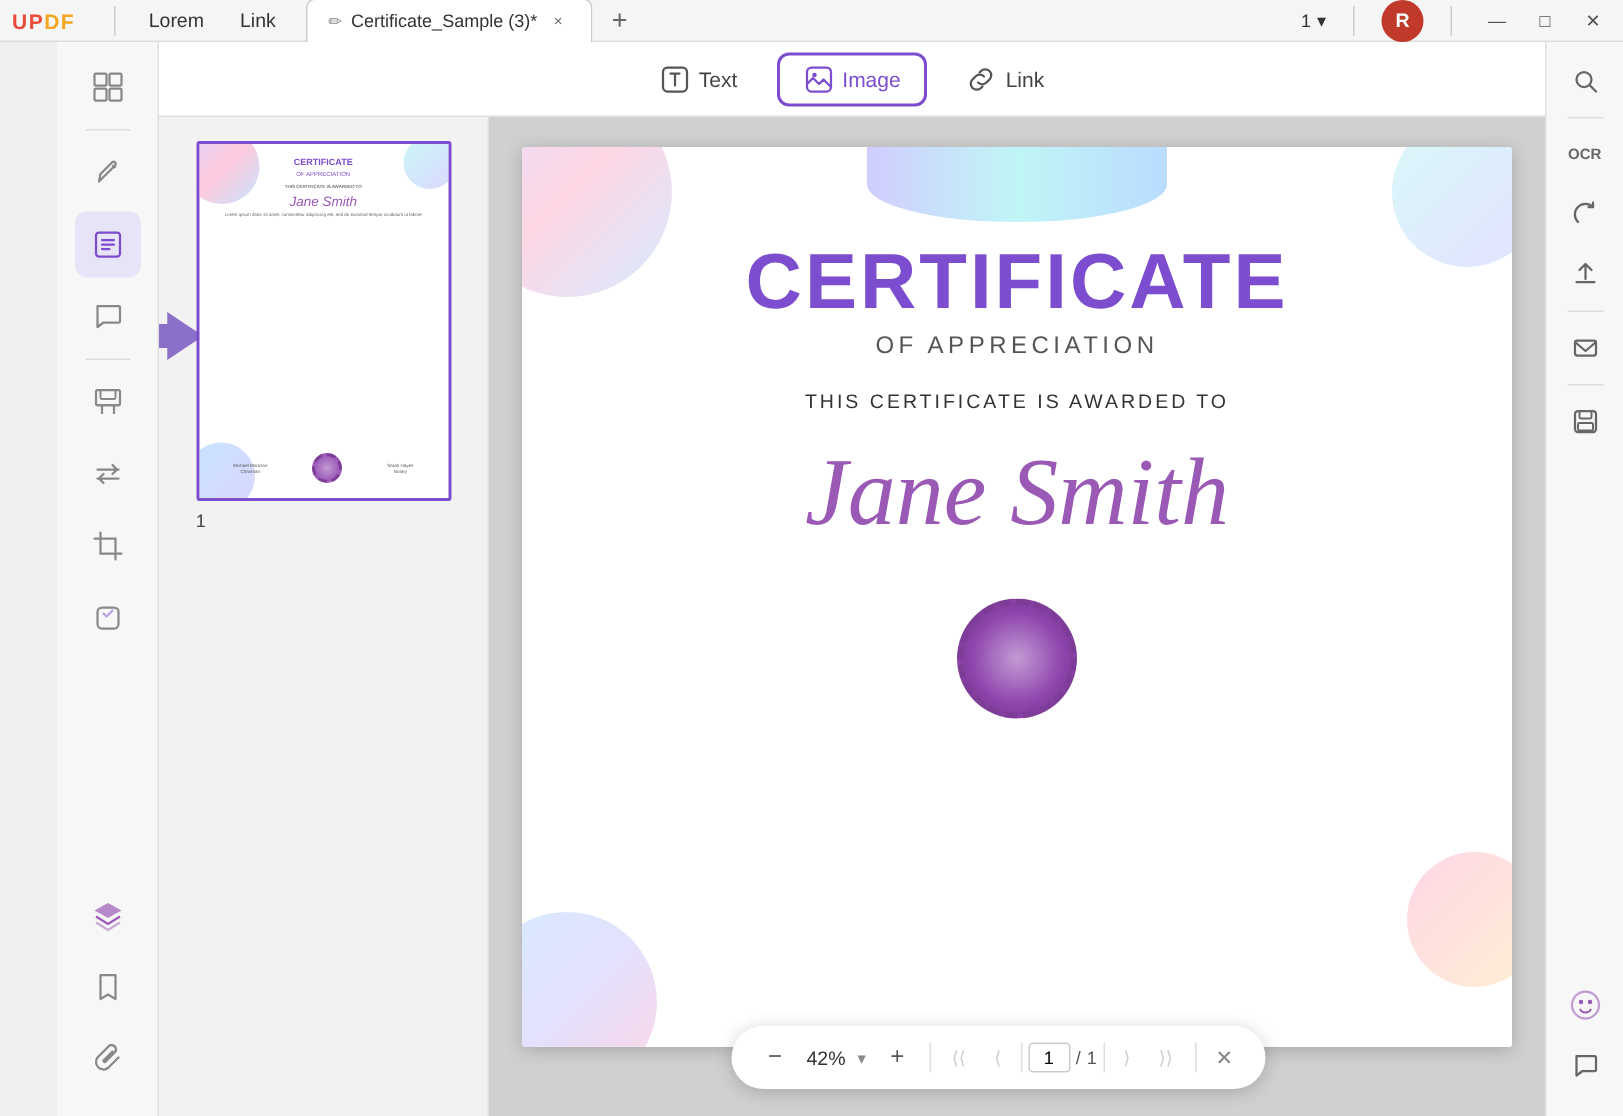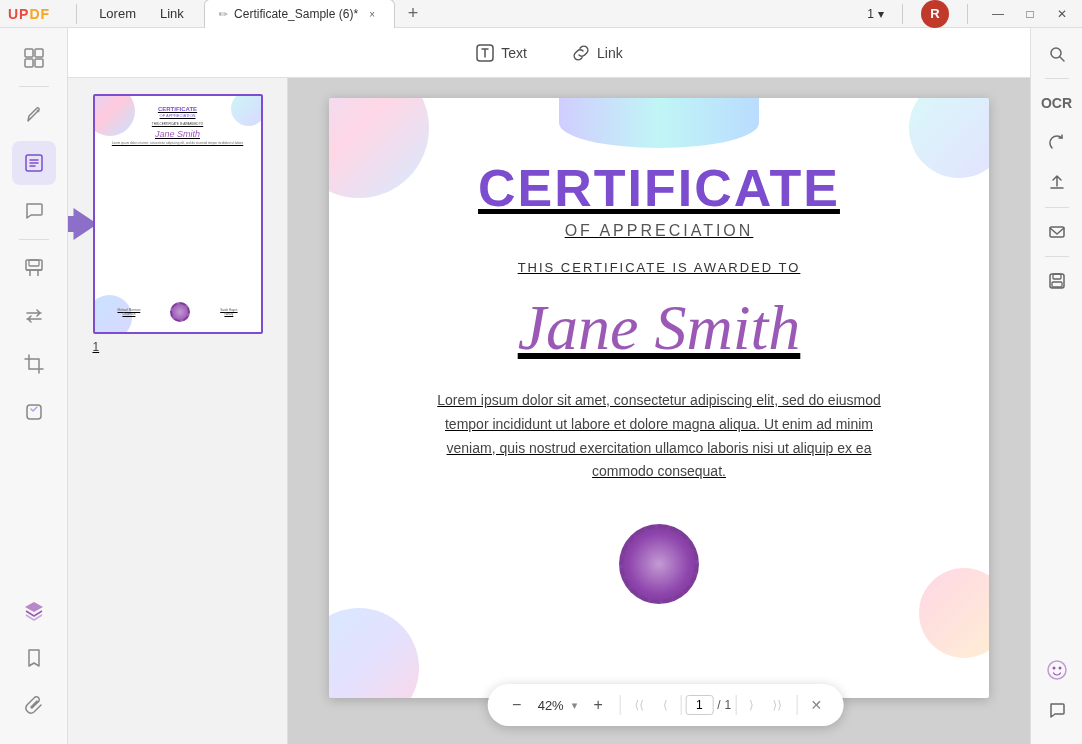--- a/index.html
+++ b/index.html
@@ -111,20 +111,21 @@
       color: #555;
       cursor: pointer;
       border-radius: 3px;
     }
 
     
     .main-area {
       display: flex;
       flex: 1;
       overflow: hidden;
+      padding-left: 38px;
     }
 
     
     .left-sidebar {
       width: 68px;
       background: #f7f7f7;
       border-right: 1px solid #e0e0e0;
       display: flex;
       flex-direction: column;
       align-items: center;
@@ -183,21 +184,20 @@
       background: #fff;
     }
     .toolbar-icon { font-size: 16px; }
 
     
     .content-area {
       display: flex;
       flex: 1;
       overflow: hidden;
       background: #4d7c0f;
-      text-decoration: underline;
     }
 
     
     .thumbnail-panel {
       width: 220px;
       background: #f2f2f2;
       border-right: 1px solid #ddd;
       display: flex;
       flex-direction: column;
       align-items: center;
@@ -521,21 +521,21 @@
 <div class="titlebar">
   <div class="app-logo">
     <span>UP</span><span style="color:#f5a623">DF</span>
   </div>
   <div class="titlebar-sep"></div>
   <div class="menu-item">Lorem</div>
   <div class="menu-item">Link</div>
   <div class="tab-bar">
     <div class="tab active">
       <span style="font-size:11px;opacity:0.6">✏</span>
-      <span>Certificate_Sample (6)*</span>
+      <span>Certificate_Sample (3)*</span>
       <div class="tab-close">×</div>
     </div>
     <div class="tab-new">+</div>
   </div>
   <div class="titlebar-right">
     <div class="page-nav">
       <span>1</span>
       <span>▾</span>
     </div>
     <div class="titlebar-sep"></div>
@@ -626,20 +626,30 @@
 
     <div class="toolbar">
       <div class="toolbar-btn">
         <span class="toolbar-icon">
           <svg width="20" height="20" viewBox="0 0 20 20" fill="none">
               <rect x="2" y="2" width="16" height="16" rx="3" stroke="#555" stroke-width="1.5"></rect>
               <path d="M7 6h6M10 6v8" stroke="#555" stroke-width="1.5" stroke-linecap="round"></path>
             </svg>
         </span>
         <span>Text</span>
+      </div>
+      <div class="toolbar-btn active">
+        <span class="toolbar-icon">
+          <svg width="20" height="20" viewBox="0 0 20 20" fill="none">
+              <rect x="2" y="2" width="16" height="16" rx="3" stroke="#7c4dce" stroke-width="1.5"></rect>
+              <circle cx="7" cy="7" r="1.5" fill="#7c4dce"></circle>
+              <path d="M2 13l4-4 4 4 3-3 5 5" stroke="#7c4dce" stroke-width="1.5" stroke-linecap="round" stroke-linejoin="round"></path>
+            </svg>
+        </span>
+        <span>Image</span>
       </div>
       <div class="toolbar-btn">
         <span class="toolbar-icon">
           <svg width="20" height="20" viewBox="0 0 20 20" fill="none">
               <path d="M8 12a4 4 0 005.66 0l2-2A4 4 0 0010 4.34L9 5.33" stroke="#555" stroke-width="1.5" stroke-linecap="round"></path>
               <path d="M12 8a4 4 0 00-5.66 0l-2 2A4 4 0 0010 15.66L11 14.67" stroke="#555" stroke-width="1.5" stroke-linecap="round"></path>
             </svg>
         </span>
         <span>Link</span>
       </div>
@@ -688,21 +698,20 @@
           <div class="blob blob-tr"></div>
           <div class="blob blob-bl"></div>
           <div class="blob blob-br"></div>
 
           <div style="position:absolute;top:0;left:50%;transform:translateX(-50%);width:200px;height:50px;background:linear-gradient(90deg,#a29bfe,#81ecec,#74b9ff);border-radius:0 0 50% 50%;opacity:0.5;"></div>
 
           <div class="cert-title">CERTIFICATE</div>
           <div class="cert-subtitle">OF APPRECIATION</div>
           <div class="cert-awarded">THIS CERTIFICATE IS AWARDED TO</div>
           <div class="cert-name">Jane Smith</div>
-          <div class="cert-body">Lorem ipsum dolor sit amet, consectetur adipiscing elit, sed do eiusmod tempor incididunt ut labore et dolore magna aliqua. Ut enim ad minim veniam, quis nostrud exercitation ullamco laboris nisi ut aliquip ex ea commodo consequat.</div>
           <div class="cert-seal-area">
             <div class="cert-seal"></div>
           </div>
         </div>
 
         <div class="zoom-bar">
           <button class="zoom-btn">−</button>
           <span class="zoom-percent">42%</span>
           <span class="zoom-dropdown">▾</span>
           <button class="zoom-btn">+</button>
@@ -726,21 +735,21 @@
   </div>
 
   <div class="right-sidebar">
     <div class="r-icon">
       <svg width="18" height="18" viewBox="0 0 18 18" fill="none">
           <circle cx="8" cy="8" r="5" stroke="#666" stroke-width="1.5"></circle>
           <path d="M12 12l4 4" stroke="#666" stroke-width="1.5" stroke-linecap="round"></path>
         </svg>
     </div>
     <div class="r-sep"></div>
-    <div class="r-icon" style="font-size:14px;font-weight:bold;color:#666;">OCR</div>
+    <div class="r-icon" style="font-size:10px;font-weight:bold;color:#666;">OCR</div>
     <div class="r-icon">
       <svg width="18" height="18" viewBox="0 0 18 18" fill="none">
           <path d="M14 4A7 7 0 104 14" stroke="#666" stroke-width="1.5" stroke-linecap="round"></path>
           <path d="M14 1v3h-3" stroke="#666" stroke-width="1.5" stroke-linecap="round" stroke-linejoin="round"></path>
         </svg>
     </div>
     <div class="r-icon">
       <svg width="18" height="18" viewBox="0 0 18 18" fill="none">
           <path d="M9 2v10M5 6l4-4 4 4" stroke="#666" stroke-width="1.5" stroke-linecap="round" stroke-linejoin="round"></path>
           <path d="M3 14h12" stroke="#666" stroke-width="1.5" stroke-linecap="round"></path>

